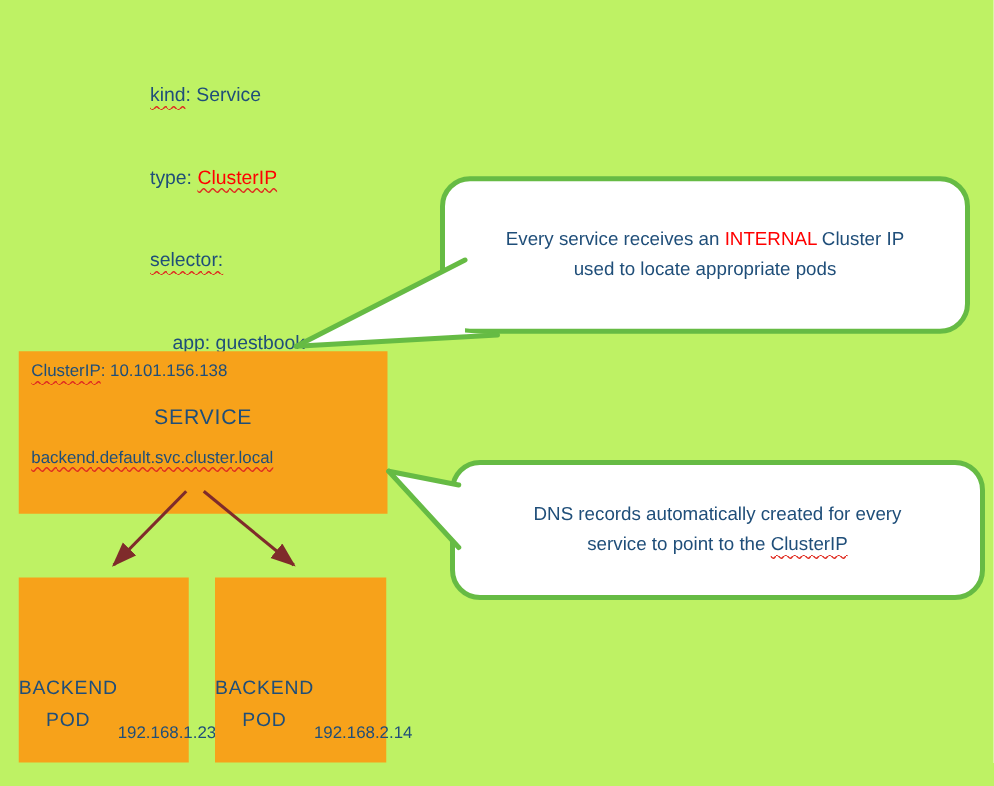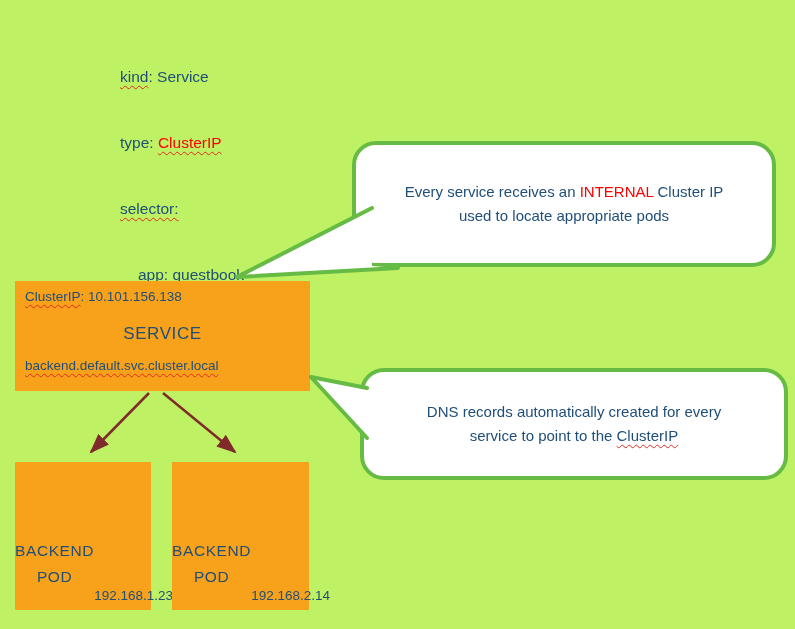--- a/index.html
+++ b/index.html
@@ -50,21 +50,21 @@
   .bubble1 p { margin: 0; width: 352px; }
   .bubble2 { left: 360px; top: 368px; width: 428px; height: 112px; }
   .bubble2 p { margin: 0; width: 340px; }
 
   
   .orange-box {
     position: absolute;
     background: #F7A21A;
     color: #1F4E79;
   }
-  .service-box { left: 15px; top: 281px; width: 295px; height: 110px; }
+  .service-box { left: 15px; top: 281px; width: 295px; height: 130px; }
   .svc-ip  { position: absolute; top: 8px;  left: 10px; font-size: 13.5px; }
   .svc-title {
     position: absolute; top: 43px; left: 0; width: 100%;
     text-align: center; font-size: 17px; letter-spacing: 0.6px;
   }
   .svc-dns { position: absolute; top: 77px; left: 10px; font-size: 13.5px; }
 
   .pod {
     display: flex;
     flex-direction: row;
@@ -72,21 +72,21 @@
   }
   .pod1 { left: 15px;  top: 462px; width: 136px; height: 148px; }
   .pod2 { left: 172px; top: 462px; width: 137px; height: 148px; }
   .pod-title {
     margin-top: 56px;
     text-align: center;
     font-size: 15.5px;
     line-height: 1.65;
     letter-spacing: 0.6px;
   }
-  .pod-ip { margin-top: auto; margin-bottom: 7px; font-size: 13.5px; }
+  .pod-ip { margin-top: auto; margin-bottom: 17px; font-size: 13.5px; }
 
   
   .overlay {
     position: absolute;
     left: 0; top: 0;
     width: 795px; height: 629px;
     pointer-events: none;
   }
 </style>
 </head>

